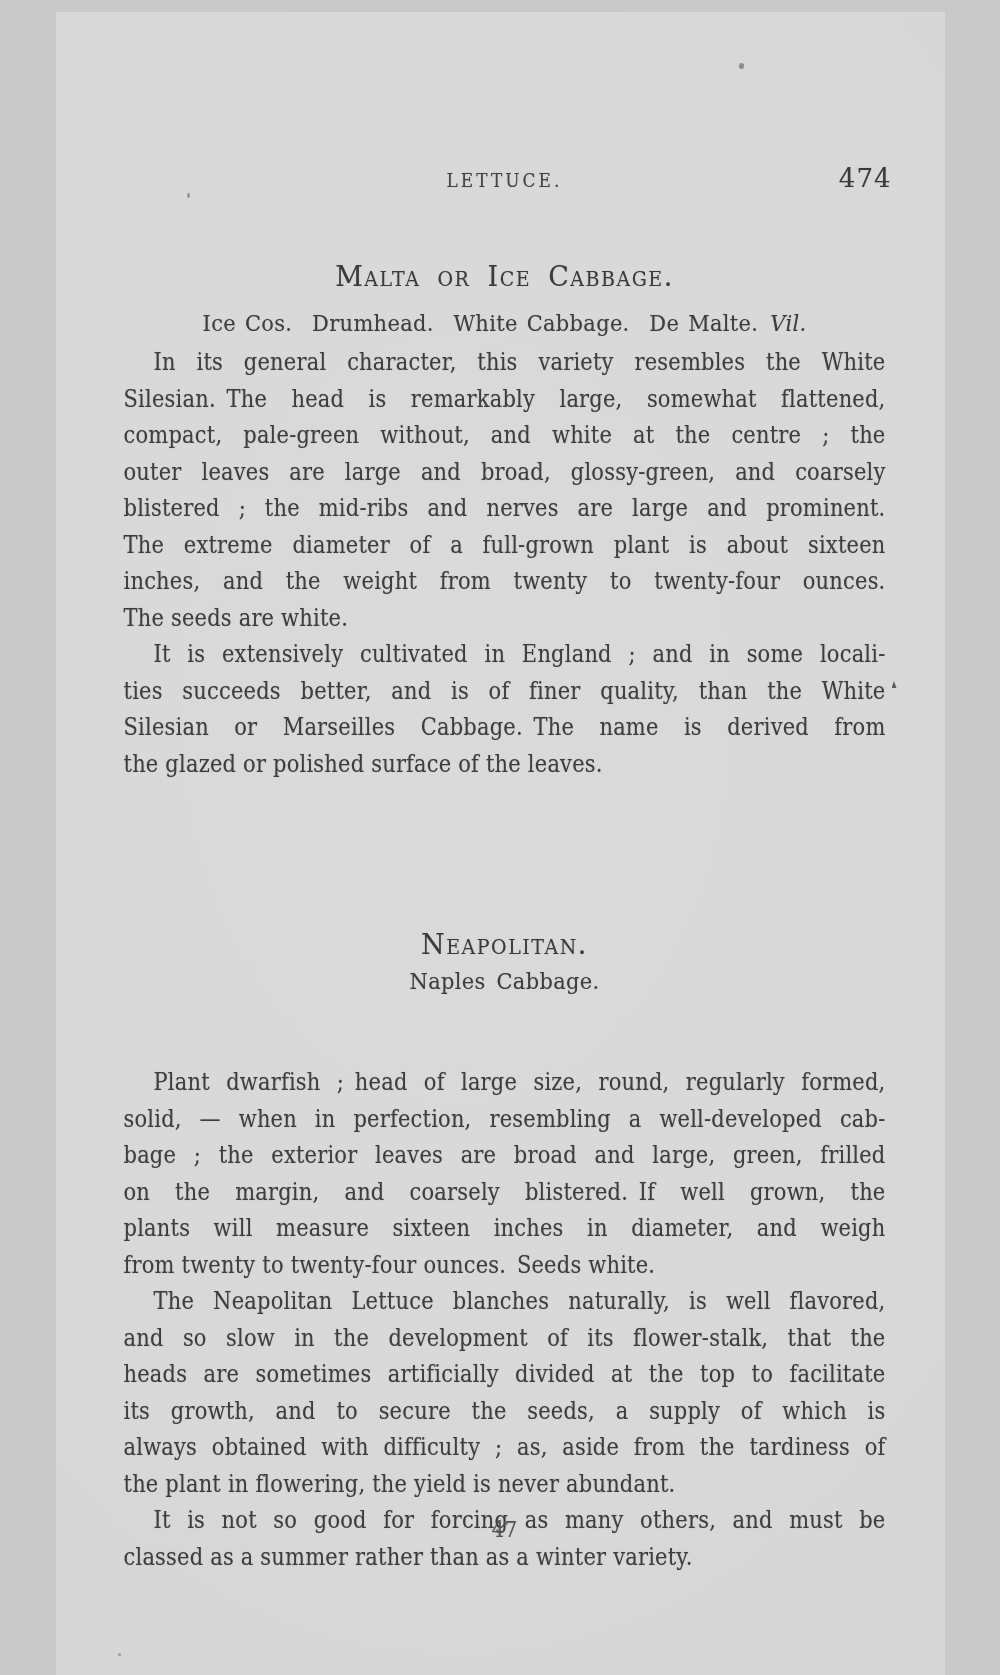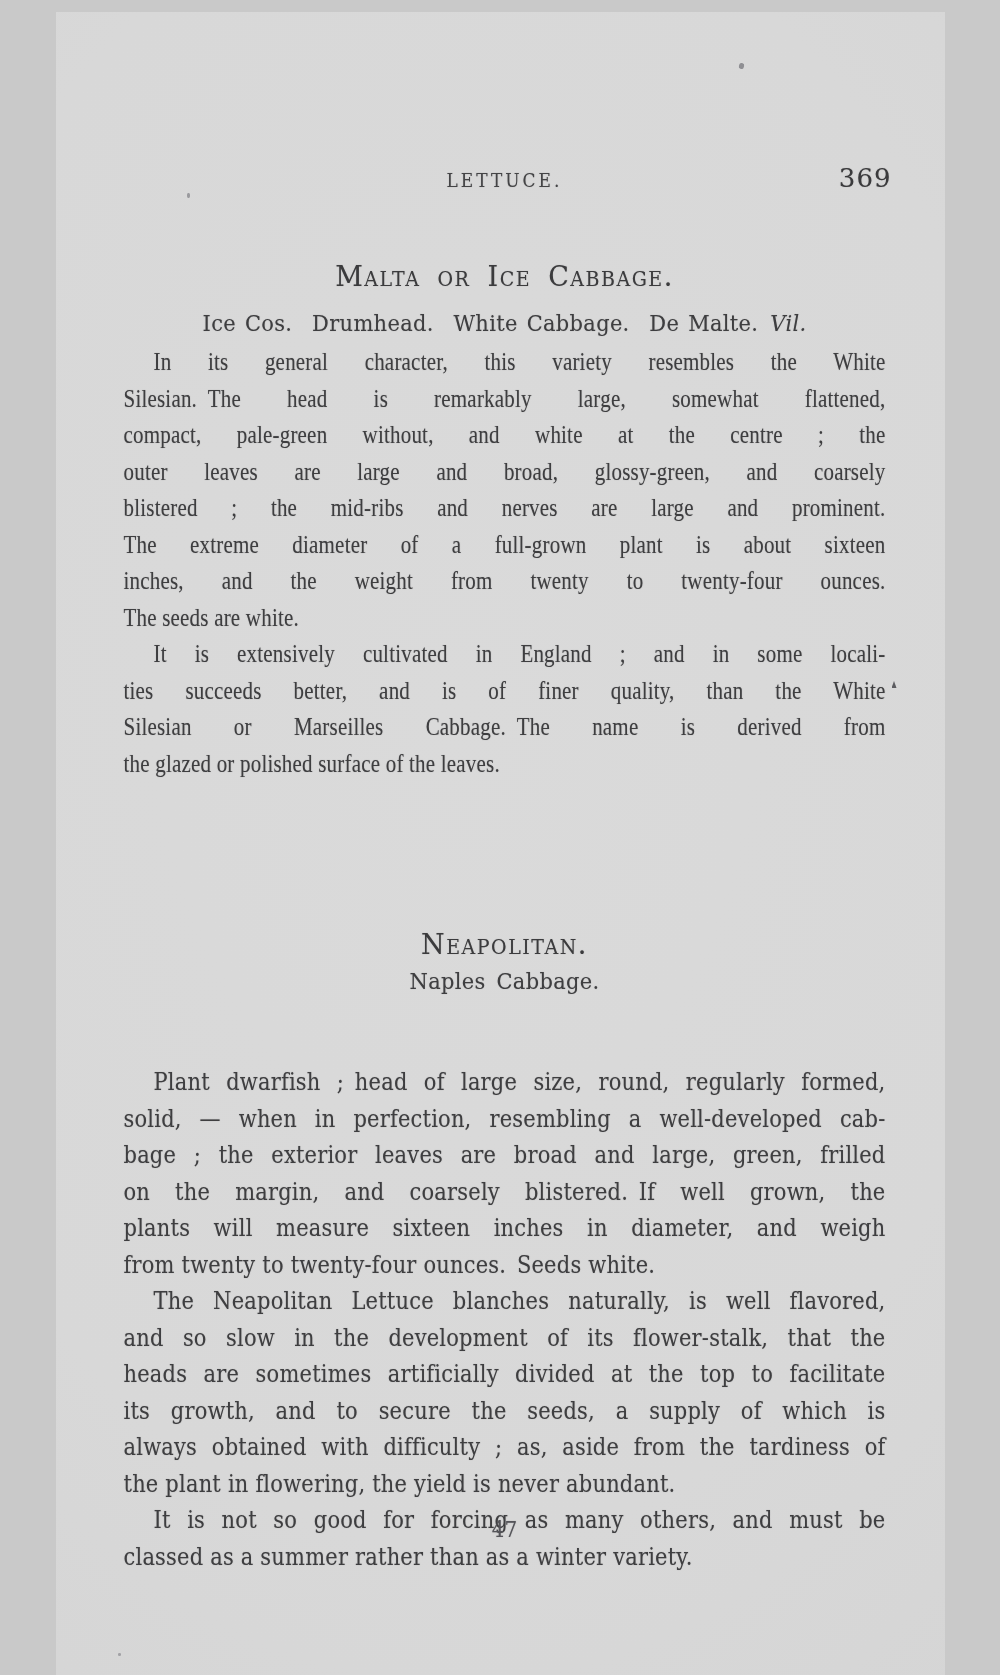--- a/index.html
+++ b/index.html
@@ -67,21 +67,21 @@
     letter-spacing: 0.3px;
     word-spacing: 2px;
     transform: scaleY(1.1);
   }
   .syn-authority {
     font-style: italic;
     margin-left: 12px;
   }
 
   
-  .body-1 { top: 332px; font-family: Liberation Serif, serif; }
+  .body-1 { top: 332px; }
   .body-2 { top: 1052px; }
   .paragraph { display: block; }
   .tline {
     line-height: 36.5px;
     height: 36.5px;
     font-size: 21px;
     letter-spacing: 0.2px;
     text-align: justify;
     text-align-last: justify;
     transform: scaleY(1.15);
@@ -112,21 +112,21 @@
   .speck.c { left: 131px; top: 181px; width: 3px; height: 5px; background: #9a9a9e; }
   .speck.d { left: 62px;  top: 1641px; width: 3px; height: 3px; background: #a2a2a6; }
 </style>
 </head>
 <body>
 
 <div class="page">
 
   <div class="col hdr">
     <span class="running-title ink">LETTUCE.</span>
-    <span class="folio ink">369</span>
+    <span class="folio ink">474</span>
   </div>
 
   <div class="col heading-1 sec-heading ink">Malta or Ice Cabbage.</div>
 
   <div class="col syn-1 syn-line ink">
     <span>Ice Cos.  Drumhead.  White Cabbage.  De Malte.</span><span class="syn-authority">Vil.</span>
   </div>
 
   <div class="col body-1 ink">
     <div class="paragraph">

